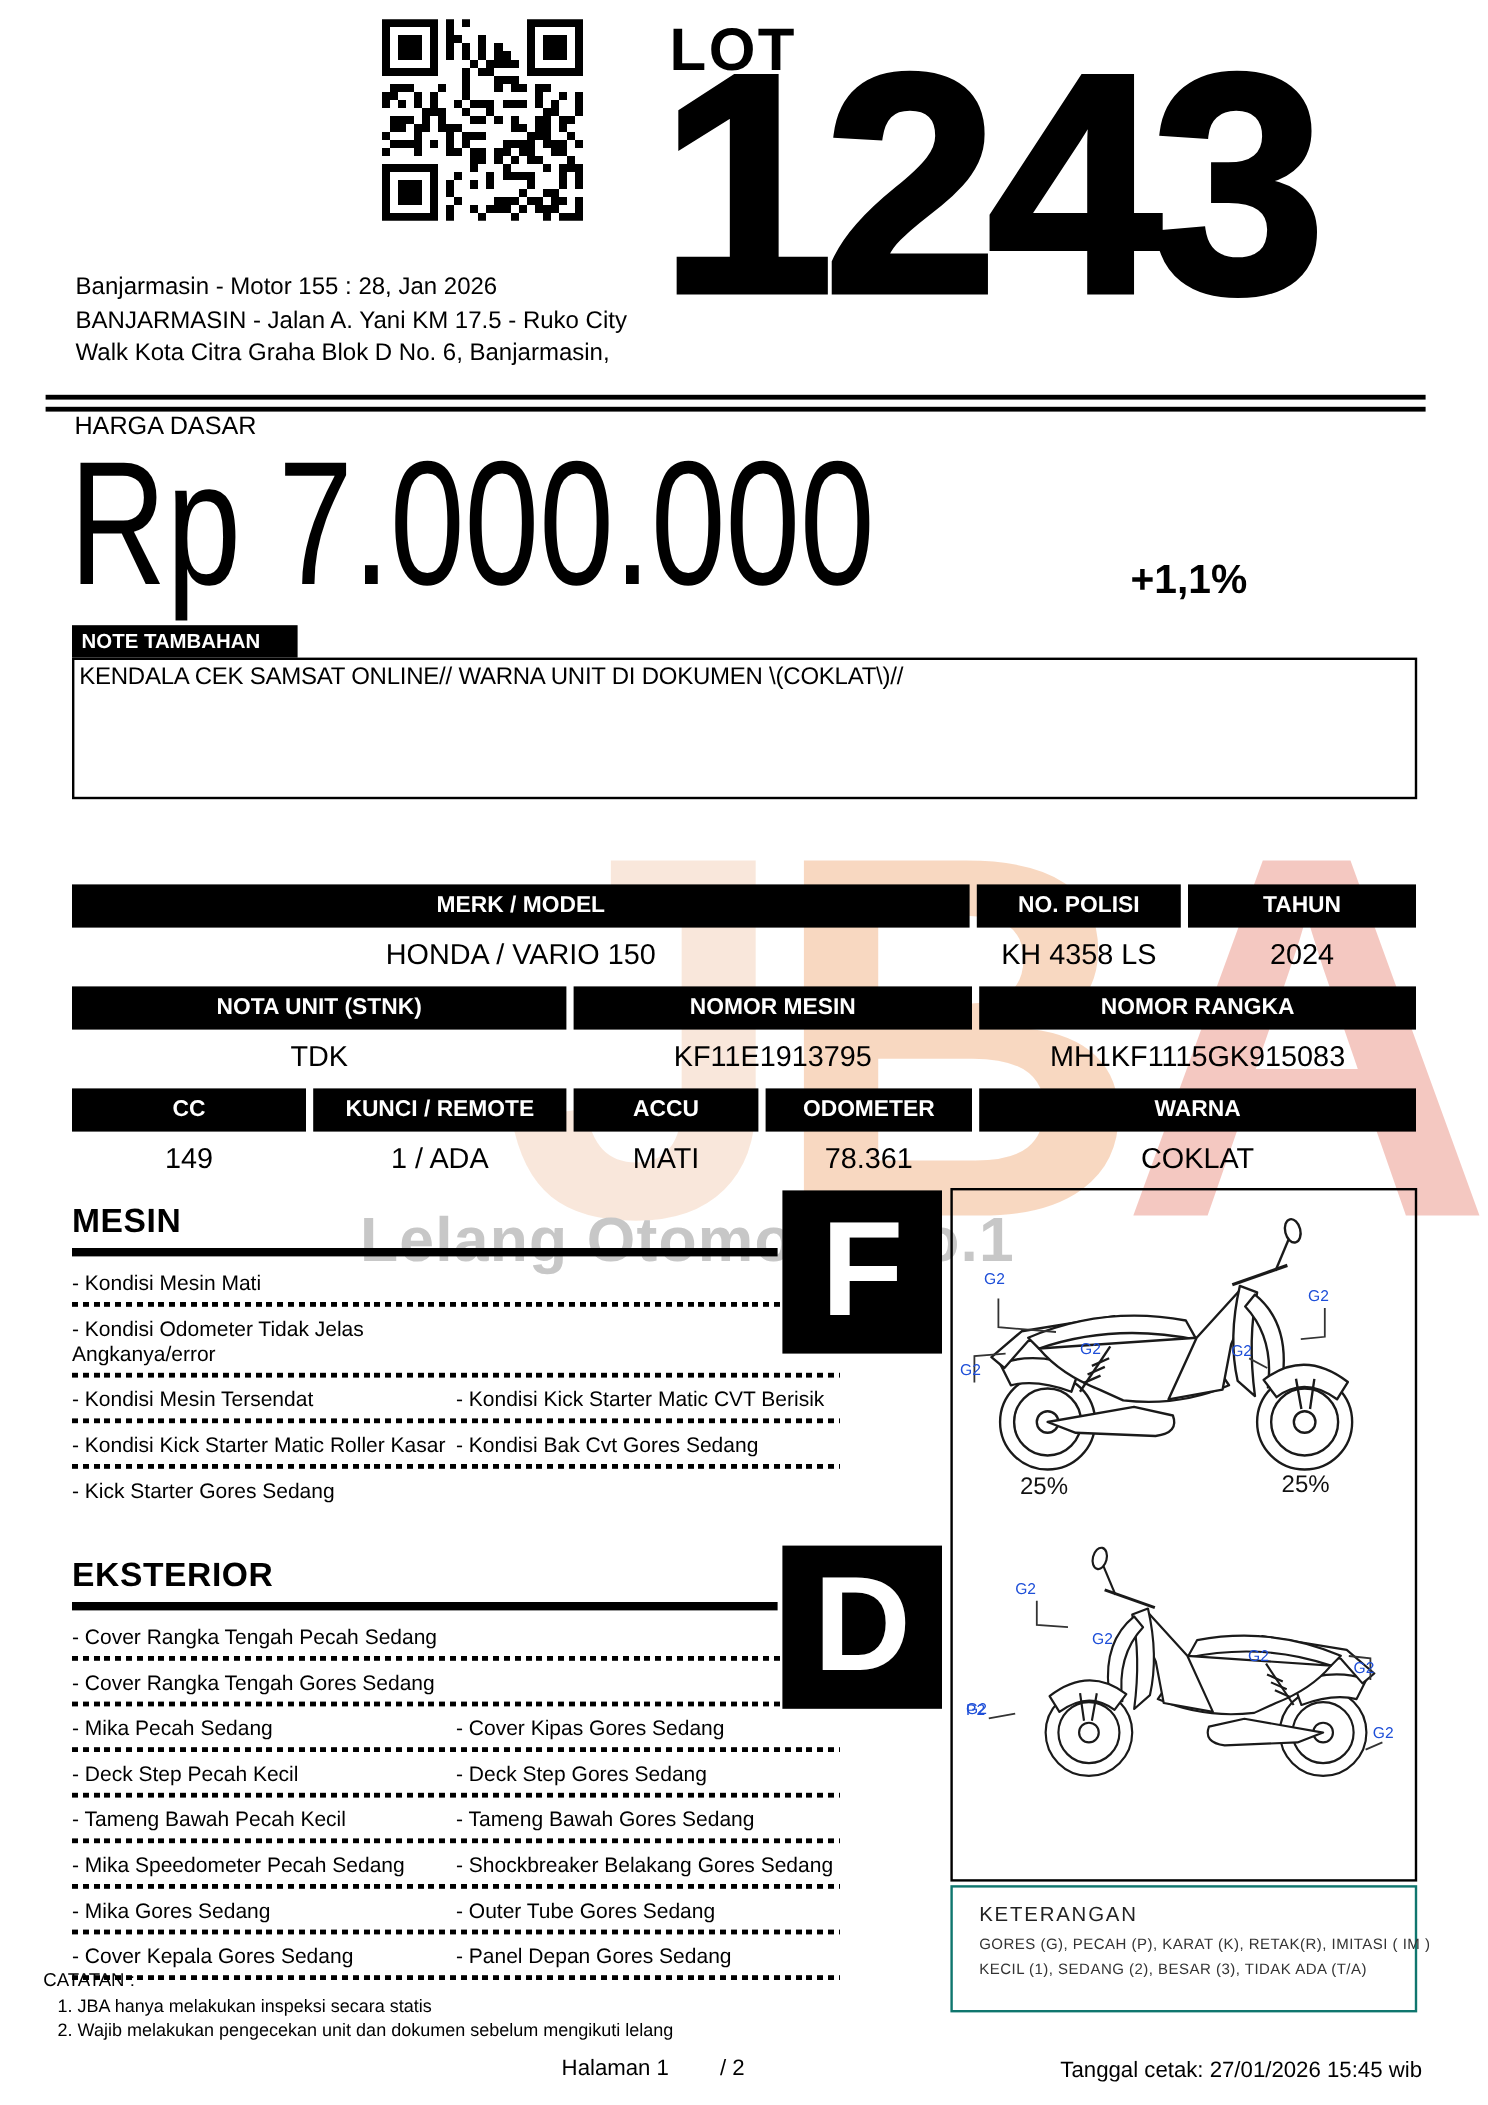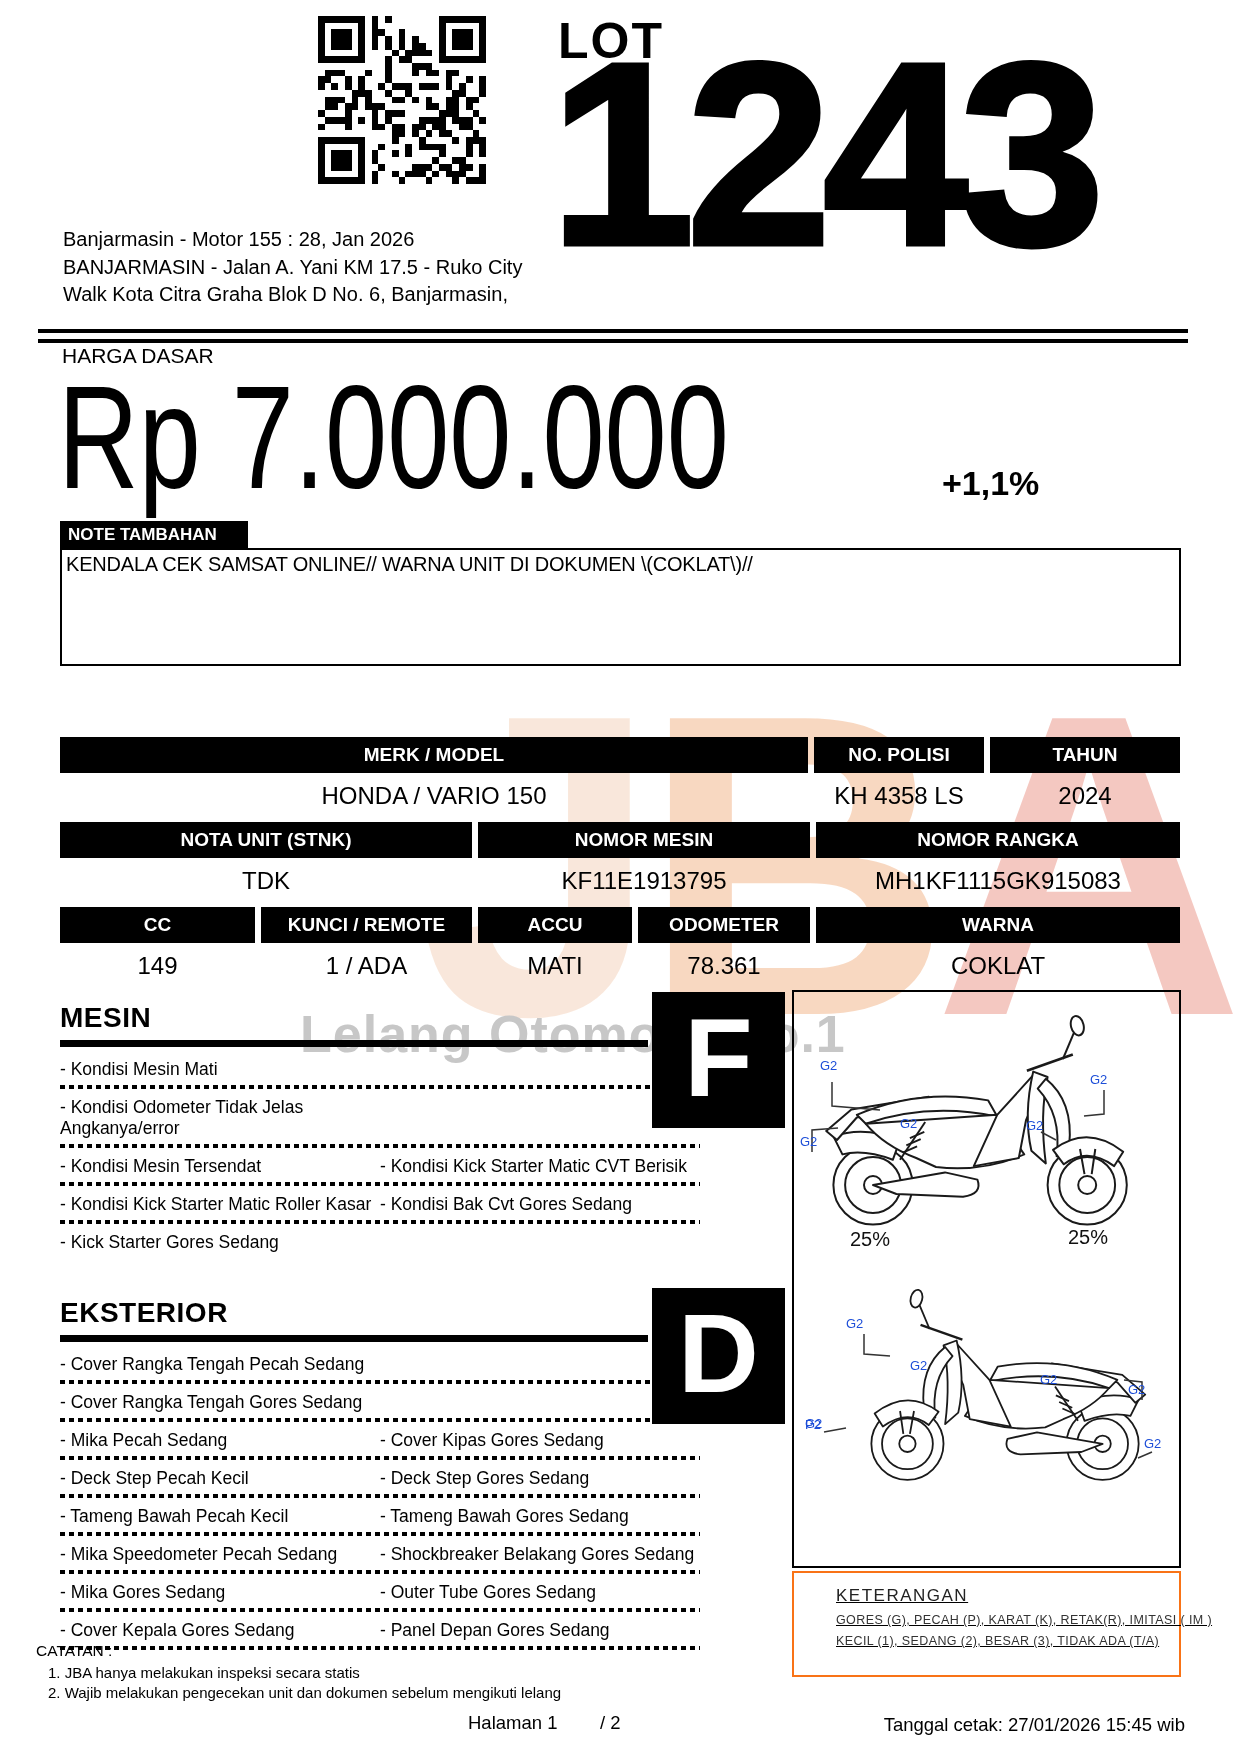--- a/index.html
+++ b/index.html
@@ -63,22 +63,22 @@
   .grade-f{left:652px;top:992px;}
   .grade-d{left:652px;top:1288px;}
 
   
   .panel{left:792px;top:990px;width:389px;height:578px;border:2px solid #000;
          box-sizing:border-box;z-index:1;}
   .panel svg{position:absolute;left:0;top:0;}
   .dlabel{position:absolute;font-size:13px;color:#1d4ed8;z-index:2;}
   .tire{position:absolute;font-size:20px;color:#111;z-index:2;}
 
-  .ket-box{left:792px;top:1571px;width:389px;height:106px;border:2px solid #f97316;
-           box-sizing:border-box;z-index:2;padding:13px 10px 0 42px;text-decoration:underline;}
+  .ket-box{left:792px;top:1571px;width:389px;height:106px;border:2px solid #0f766e;
+           box-sizing:border-box;z-index:2;padding:13px 10px 0 22px;}
   .ket-title{font-size:17px;letter-spacing:1.5px;color:#222;}
   .ket-line{font-size:12.5px;letter-spacing:.4px;color:#333;margin-top:7px;white-space:nowrap;}
 
   
   .catatan{left:36px;top:1642px;z-index:3;font-size:15.5px;}
   .catatan .items{margin-left:12px;margin-top:3px;font-size:15px;line-height:19.5px;}
   .pg1{left:468px;top:1712px;font-size:18.5px;z-index:2;}
   .pg2{left:600px;top:1712px;font-size:18.5px;z-index:2;}
   .printed{right:55px;top:1714px;font-size:18.5px;z-index:2;}
 </style>

